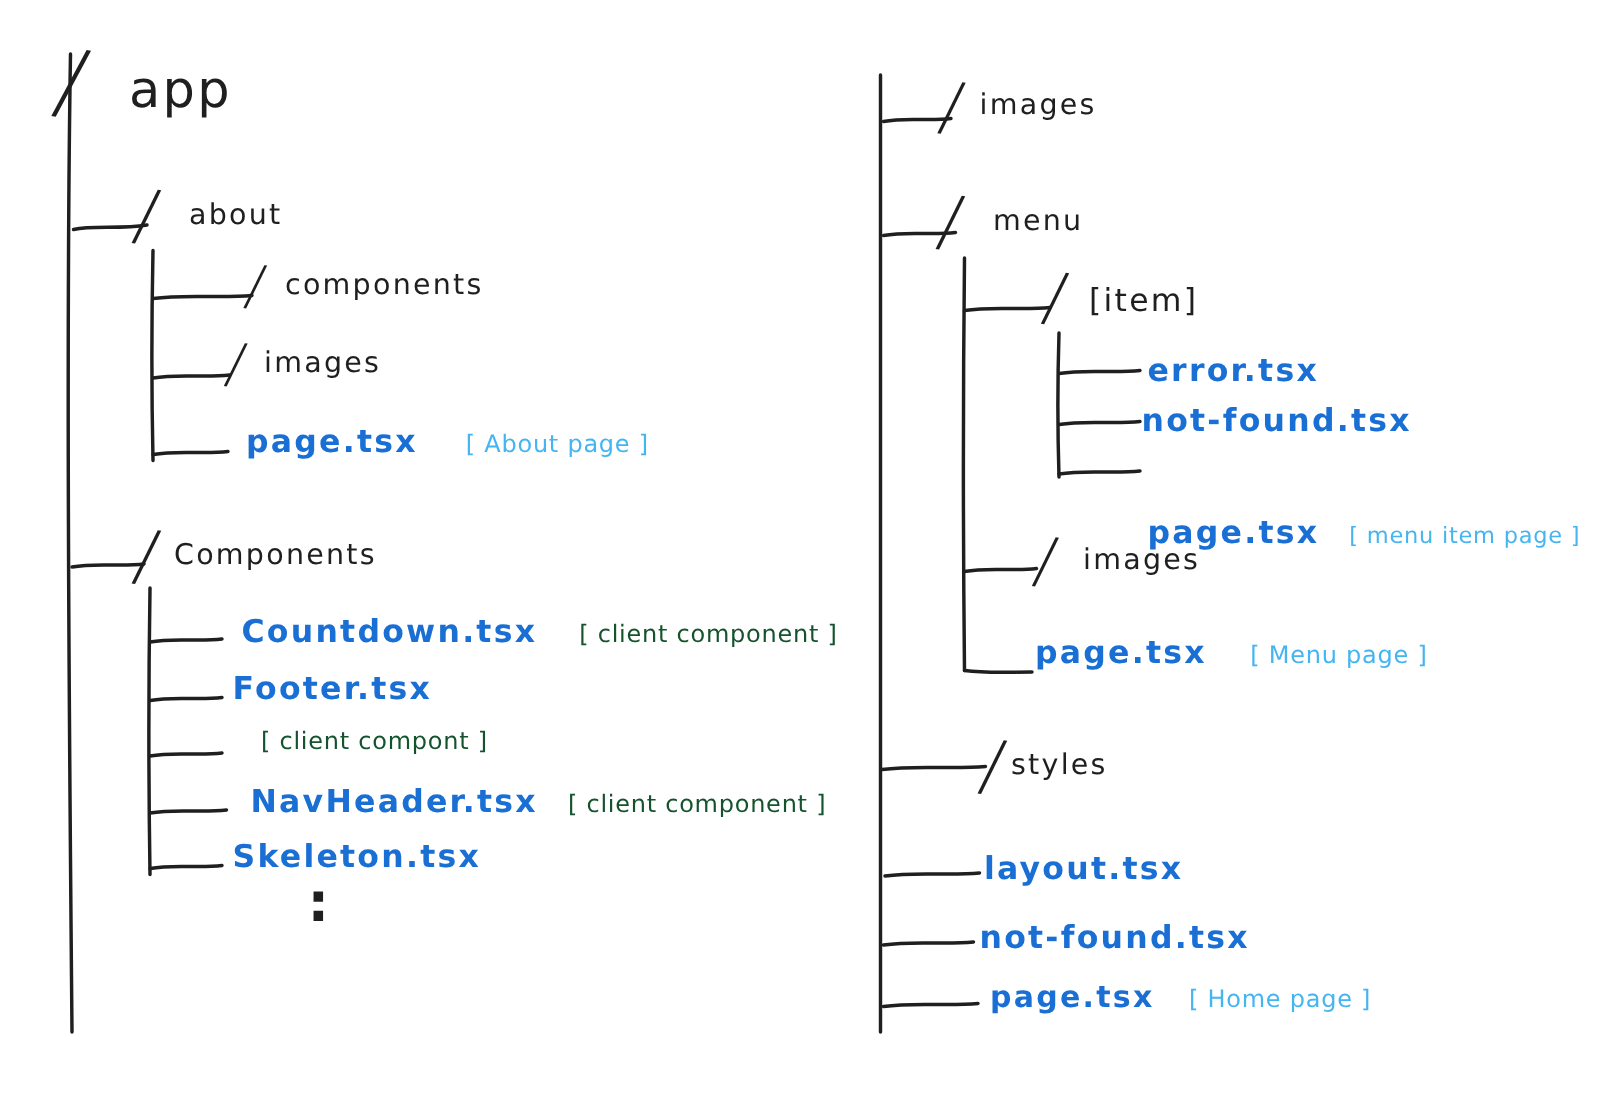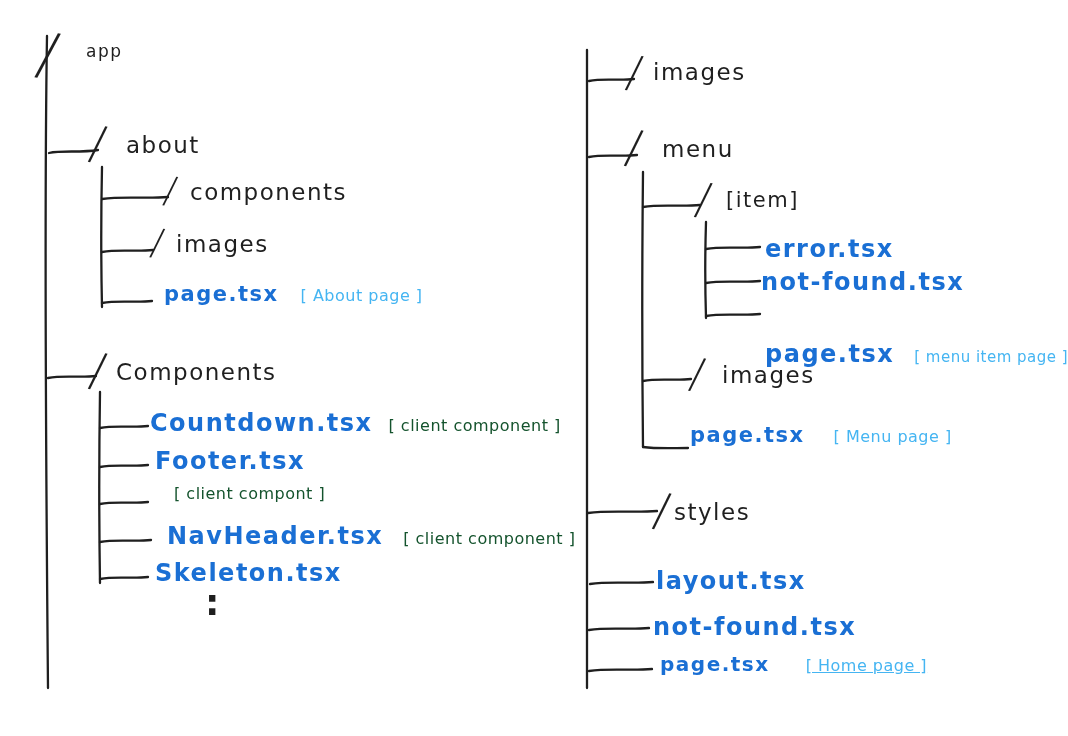--- a/index.html
+++ b/index.html
@@ -35,60 +35,60 @@
     line-height: 1.1;
   }
   .slash {
     position: absolute;
     font-weight: 300;
     color: #1f1f1f;
     transform: rotate(9deg);
     line-height: 0.9;
   }
   .folder-label {
-    font-size: 23px;
+    font-size: 19px;
     letter-spacing: 1.5px;
     color: #1f1f1f;
   }
   .file-label {
-    font-size: 24px;
+    font-size: 21px;
     font-weight: bold;
     letter-spacing: 1.5px;
     color: #1a6fd4;
   }
   .note {
     font-size: 16px;
     letter-spacing: 0.5px;
     font-weight: 500;
   }
   .note.cyan   { color: #45b5f2; }
   .note.orange { color: #14532d; }
 
   
   #n-app           { left: 86px;  top: 42px; }
-  #n-app .folder-label { font-size: 17px; }
+  #n-app .folder-label { font-size: 34px; }
   #n-app .slash    { left: -48px; top: -14px; font-size: 58px; transform: rotate(11deg); }
 
   #n-about         { left: 126px; top: 133px; }
   #n-about .slash  { left: -36px; top: -10px; font-size: 46px; }
 
   #n-about-components { left: 190px; top: 180px; }
   #n-about-components .slash { left: -26px; top: -6px; font-size: 37px; }
 
   #n-about-images  { left: 176px; top: 232px; }
   #n-about-images .slash { left: -25px; top: -6px; font-size: 37px; }
 
   #n-about-page    { left: 164px; top: 283px; }
   #n-about-page .file-label { font-size: 21px; }
-  #n-about-page .note { margin-left: 22px; }
+  #n-about-page .note { margin-left: 32px; }
 
   #n-components    { left: 116px; top: 360px; }
   #n-components .slash { left: -26px; top: -10px; font-size: 46px; }
 
-  #n-countdown     { left: 150px; top: 410px; }
+  #n-countdown     { left: 161px; top: 410px; gap: 12px; }
   #n-countdown .note { margin-left: 16px; }
 
   #n-footer        { left: 155px; top: 448px; }
 
   #n-herobanner    { left: 155px; top: 485px; }
   #n-herobanner .note { margin-left: 19px; }
 
   #n-navheader     { left: 167px; top: 523px; }
   #n-navheader .note { margin-left: 20px; }
 
@@ -127,21 +127,21 @@
   #n-menu-page .note { margin-left: 29px; }
 
   #n-styles        { left: 674px; top: 500px; }
   #n-styles .slash { left: -20px; top: -10px; font-size: 46px; }
 
   #n-layout        { left: 656px; top: 568px; }
   #n-notfound      { left: 653px; top: 614px; }
 
   #n-home-page     { left: 660px; top: 653px; }
   #n-home-page .file-label { font-size: 20px; }
-  #n-home-page .note { margin-left: 36px; text-decoration: underline; }
+  #n-home-page .note { margin-left: 23px; }
 </style>
 </head>
 <body>
 
 <div class="canvas">
 
   <svg class="connectors" viewBox="0 0 1068 736">
 
     <path d="M47 36 C 44 220, 46 470, 48 688"></path>
     <path d="M49 153 C 62 150, 80 153, 98 150"></path>

